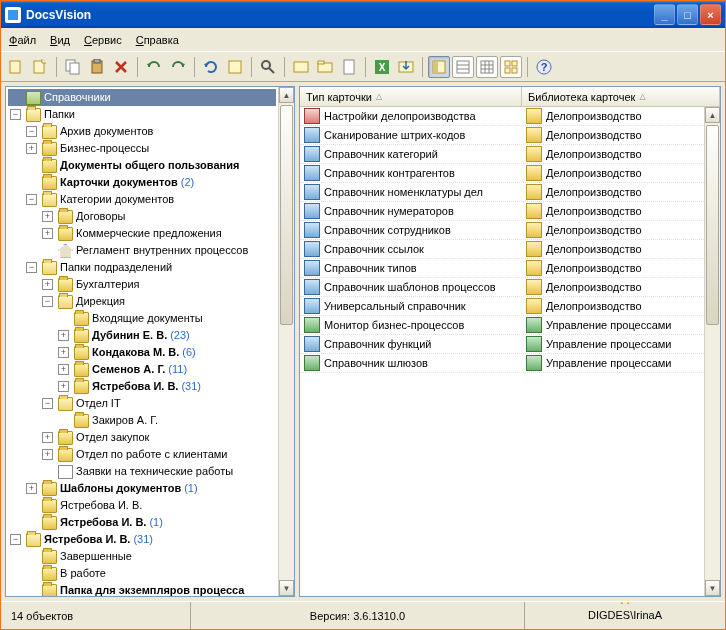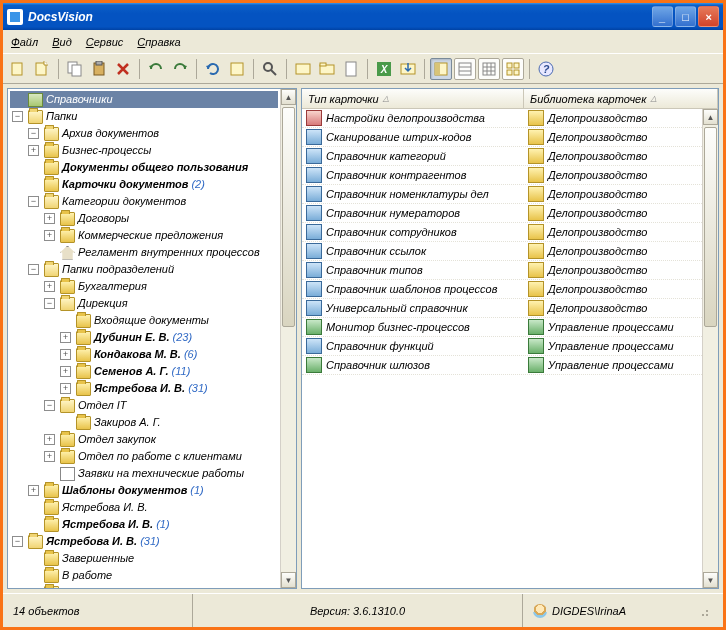--- a/index.html
+++ b/index.html
@@ -7,24 +7,23 @@
     margin: 0;
     font-family: Tahoma, Verdana, sans-serif;
     font-size: 11px;
     background: #d4d0c8;
     user-select: none;
   }
   .window {
     width: 726px;
     height: 630px;
     background: #ece9d8;
-    border: 3px solid #f97316;
+    border: 1px solid #f97316;
     display: flex;
     flex-direction: column;
-    font-style: italic;
   }
   .titlebar {
     height: 27px;
     background: linear-gradient(to bottom, #3b95e8 0%, #0a5fc7 8%, #0453c1 40%, #0453c1 88%, #0042a4 100%);
     display: flex;
     align-items: center;
     color: #fff;
     padding: 0 4px;
   }
   .titlebar .app-icon {
@@ -151,31 +150,31 @@
   .gc { padding:0 4px; display:flex; align-items:center; gap:4px; overflow:hidden; text-overflow:ellipsis;}
   .gc.c1 { width:222px; }
   .gc.c2 { flex:1; }
   .gico { width:16px;height:16px;flex:0 0 16px;border:1px solid #888;background:#cde;display:inline-block;}
   .gico.y { background:linear-gradient(#fff2b0,#e8c34a); border-color:#b49328;}
   .gico.g { background:linear-gradient(#c8e8c8,#6ab06a); border-color:#3a7a3a;}
   .gico.b { background:linear-gradient(#cde4f8,#7aadd8); border-color:#3a6a9a;}
   .gico.r { background:linear-gradient(#f8d4cd,#d87a7a); border-color:#9a3a3a;}
 
   .statusbar {
-    height:34px;
+    height:28px;
     background:#ece9d8;
     border-top:1px solid #fff;
     display:flex;
     align-items:flex-end;
     font-size:11px;
   }
   .status-cell { padding:0 10px; border-right:1px solid #aca899; height:100%; display:flex;align-items:center; gap:5px;}
   .status-cell:first-child{ width:190px; }
   .status-cell.mid { flex:1; justify-content:center;}
-  .status-cell:last-child{ border-right:none; width:200px;}
+  .status-cell:last-child{ border-right:none; width:200px;flex-direction:column;}
   .uicon{width:14px;height:14px;background:radial-gradient(circle at 50% 35%,#ffe9b8 35%,#d8a858 36%,#d8a858 55%,transparent 56%),radial-gradient(circle at 50% 90%,#8dc8e8 55%,transparent 56%);border-radius:50%;}
   .grip{width:16px;height:16px;margin-left:auto;margin-right:2px;background:
     radial-gradient(#aca899 1px,transparent 1px) 10px 10px/4px 4px,
     radial-gradient(#aca899 1px,transparent 1px) 6px 10px/4px 4px,
     radial-gradient(#aca899 1px,transparent 1px) 10px 6px/4px 4px;
     background-repeat:no-repeat;
   }
 </style>
 </head>
 <body>

